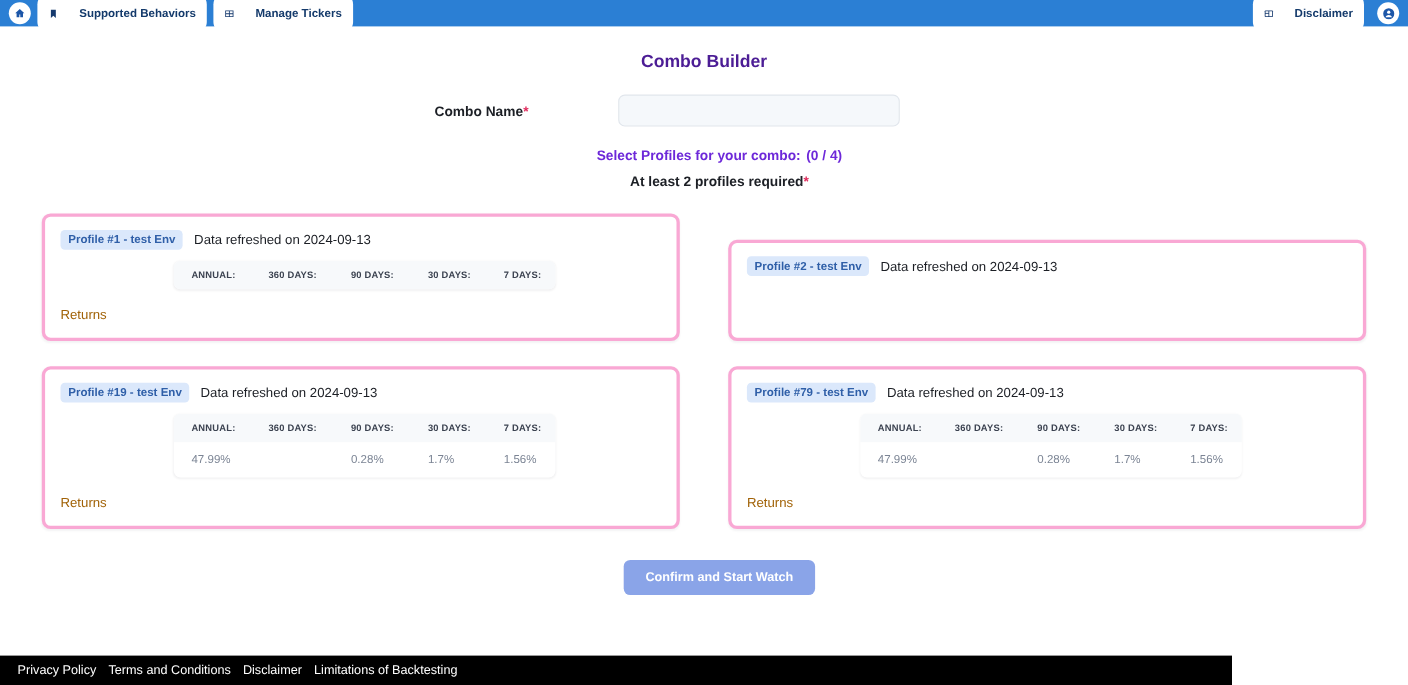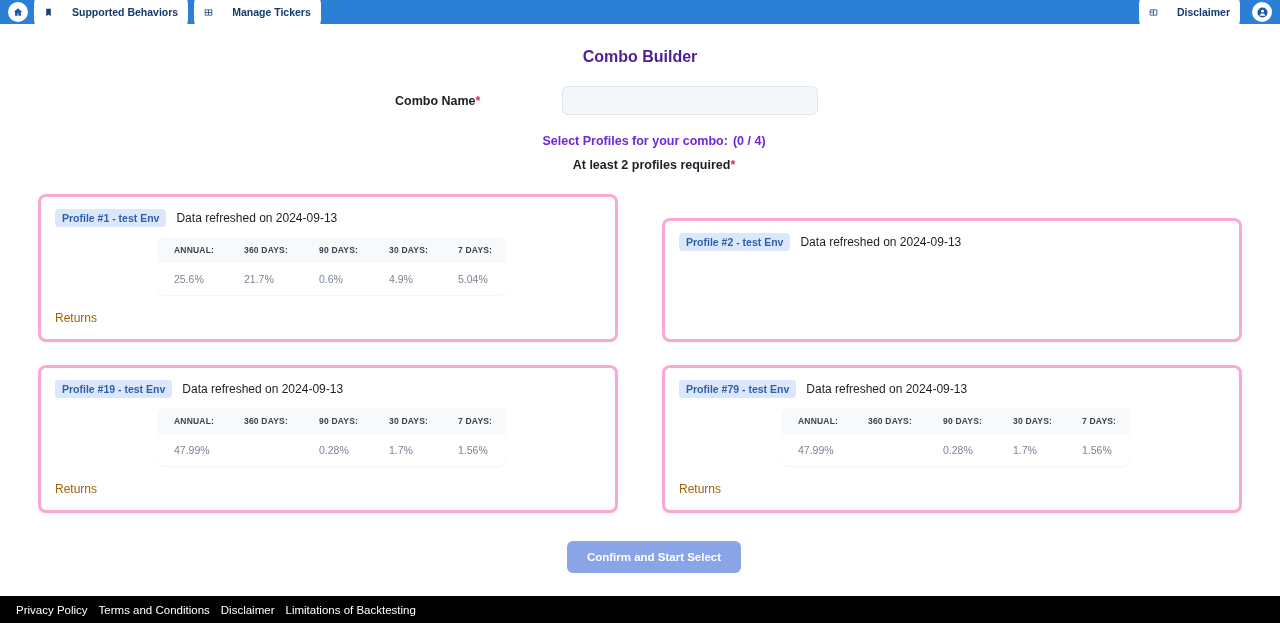--- a/index.html
+++ b/index.html
@@ -221,21 +221,21 @@
     border-radius: 6px;
     padding: 10px 20px;
     cursor: pointer;
     font-family: "Liberation Sans", sans-serif;
   }
 
   
   .footer {
     position: absolute;
     left: 0; bottom: 0;
-    width: 1280px;
+    width: 1120px;
     height: 27px;
     background: #000000;
     display: flex;
     align-items: center;
     gap: 11px;
     padding-left: 16px;
     margin-top: 41px;
   }
   .footer a {
     color: #ffffff;
@@ -322,27 +322,20 @@
       <span class="profile-badge">Profile #1 - test Env</span>
       <span class="refresh-text">Data refreshed on 2024-09-13</span>
     </div>
     <div class="stats">
       <div class="stats-row stats-head">
         <div class="cell">ANNUAL:</div>
         <div class="cell">360 DAYS:</div>
         <div class="cell">90 DAYS:</div>
         <div class="cell">30 DAYS:</div>
         <div class="cell">7 DAYS:</div>
-      </div>
-      <div class="stats-row stats-body">
-        <div class="cell">25.6%</div>
-        <div class="cell">21.7%</div>
-        <div class="cell">0.6%</div>
-        <div class="cell">4.9%</div>
-        <div class="cell">5.04%</div>
       </div>
     </div>
     <div class="returns-label">Returns</div>
   </div>
 
   <div class="card offset-down">
     <div class="card-head">
       <span class="profile-badge">Profile #2 - test Env</span>
       <span class="refresh-text">Data refreshed on 2024-09-13</span>
     </div>
@@ -392,21 +385,21 @@
         <div class="cell">1.7%</div>
         <div class="cell">1.56%</div>
       </div>
     </div>
     <div class="returns-label">Returns</div>
   </div>
 
 </div>
 
 <div class="confirm-wrap">
-  <button class="confirm-btn">Confirm and Start Select</button>
+  <button class="confirm-btn">Confirm and Start Watch</button>
 </div>
 
 <div class="footer">
   <a href="#">Privacy Policy</a>
   <a href="#">Terms and Conditions</a>
   <a href="#">Disclaimer</a>
   <a href="#">Limitations of Backtesting</a>
 </div>
 
 </body></html>

